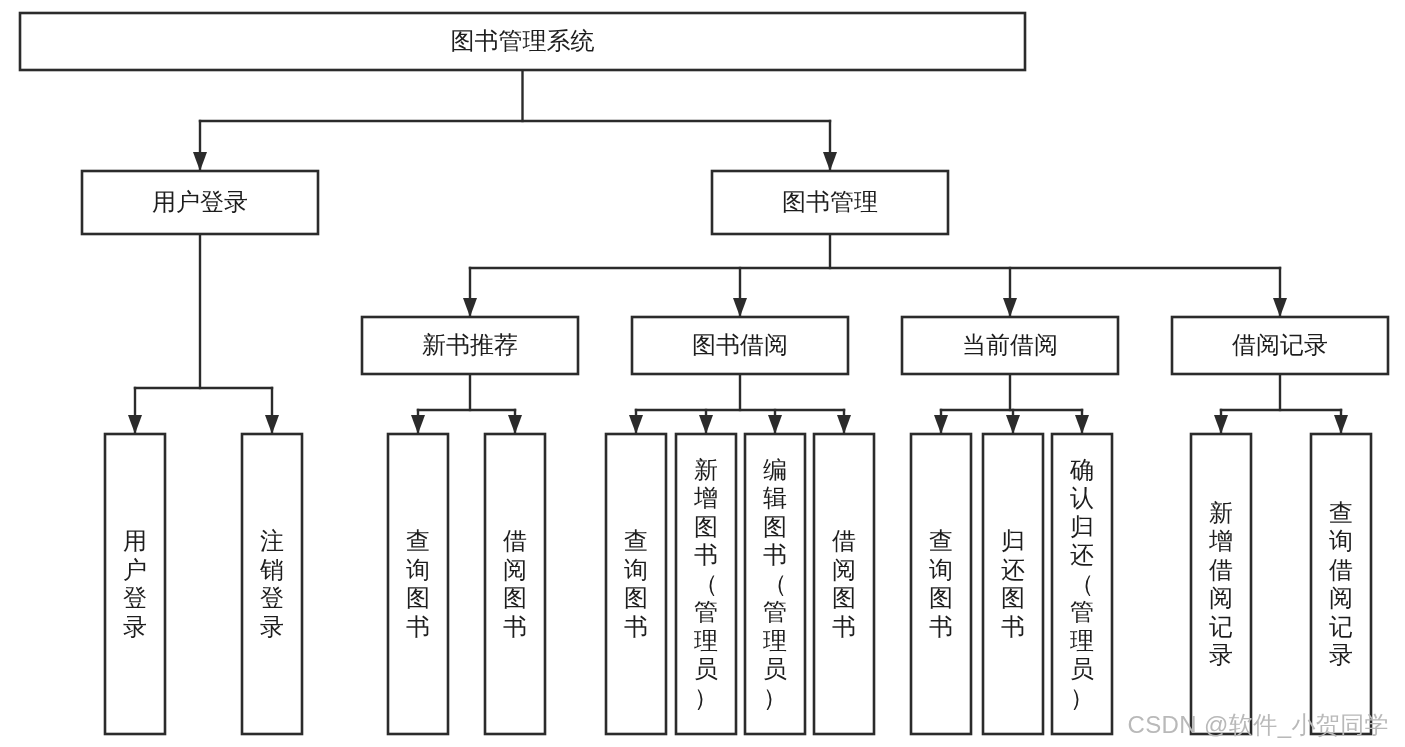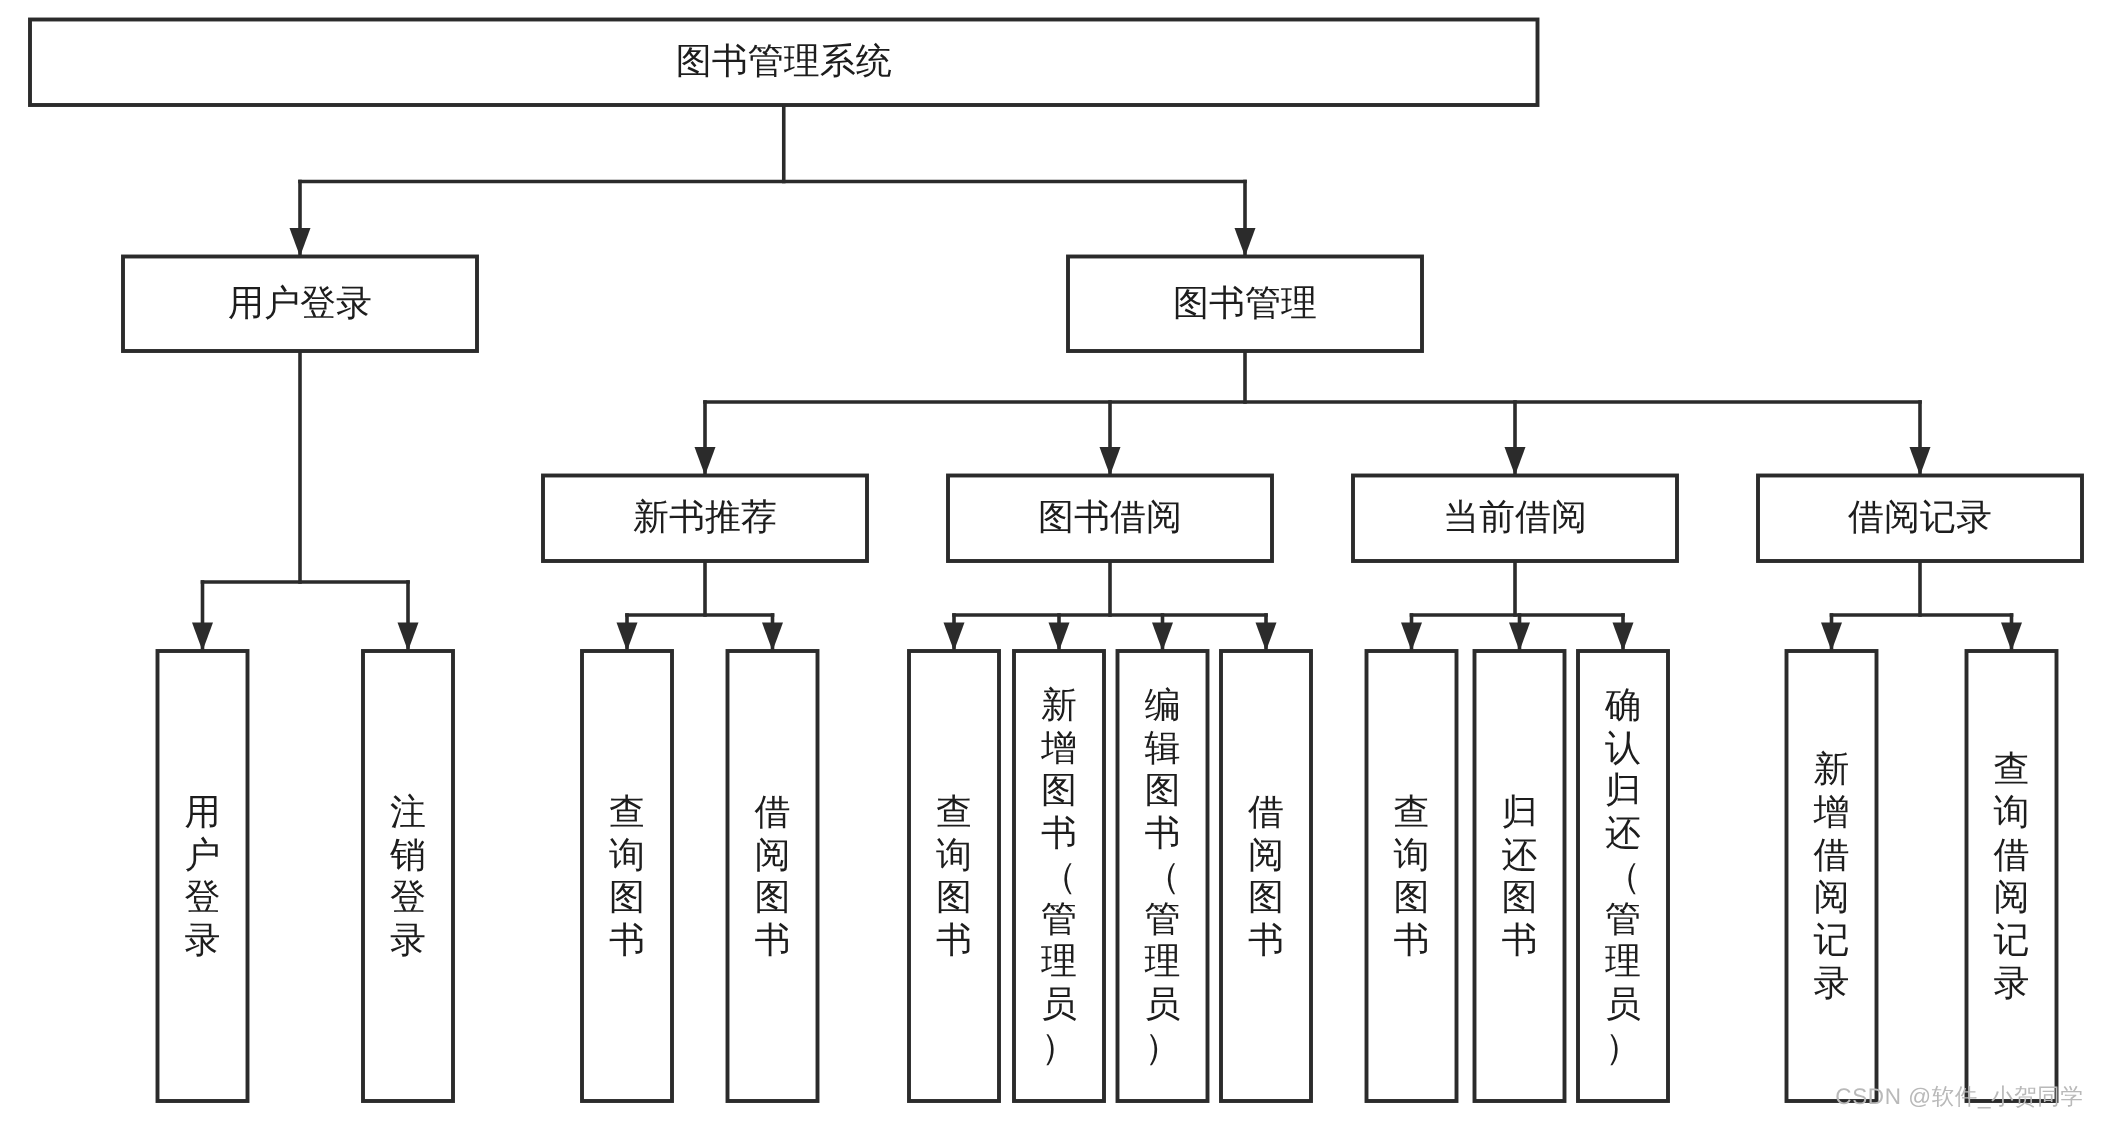--- a/index.html
+++ b/index.html
@@ -54,21 +54,21 @@
     fill: #1d1d1d;
     font-family: "Liberation Sans", "DejaVu Sans", sans-serif;
     font-size: 24px;
     text-anchor: middle;
   }
   .watermark {
     position: absolute;
     right: 16px;
     bottom: 6px;
     font-family: "Liberation Sans", "DejaVu Sans", sans-serif;
-    font-size: 15px;
+    font-size: 24px;
     color: #b9b9b9;
     letter-spacing: 0.4px;
     white-space: nowrap;
     pointer-events: none;
   }
 </style>
 </head>
 <body>
 
 <div id="diagram-root">

